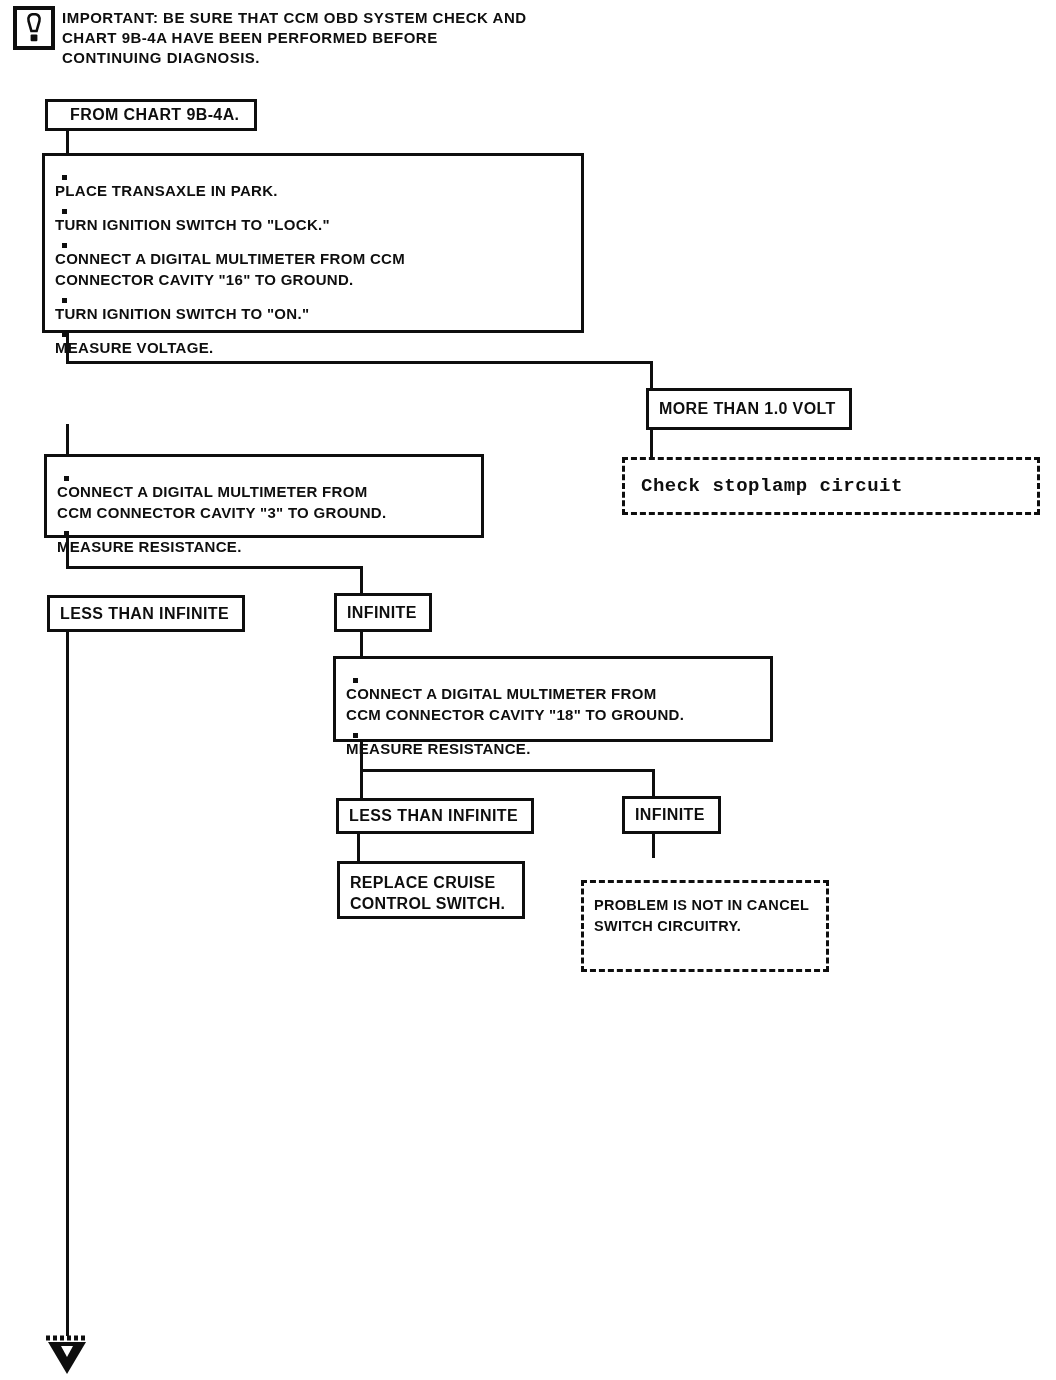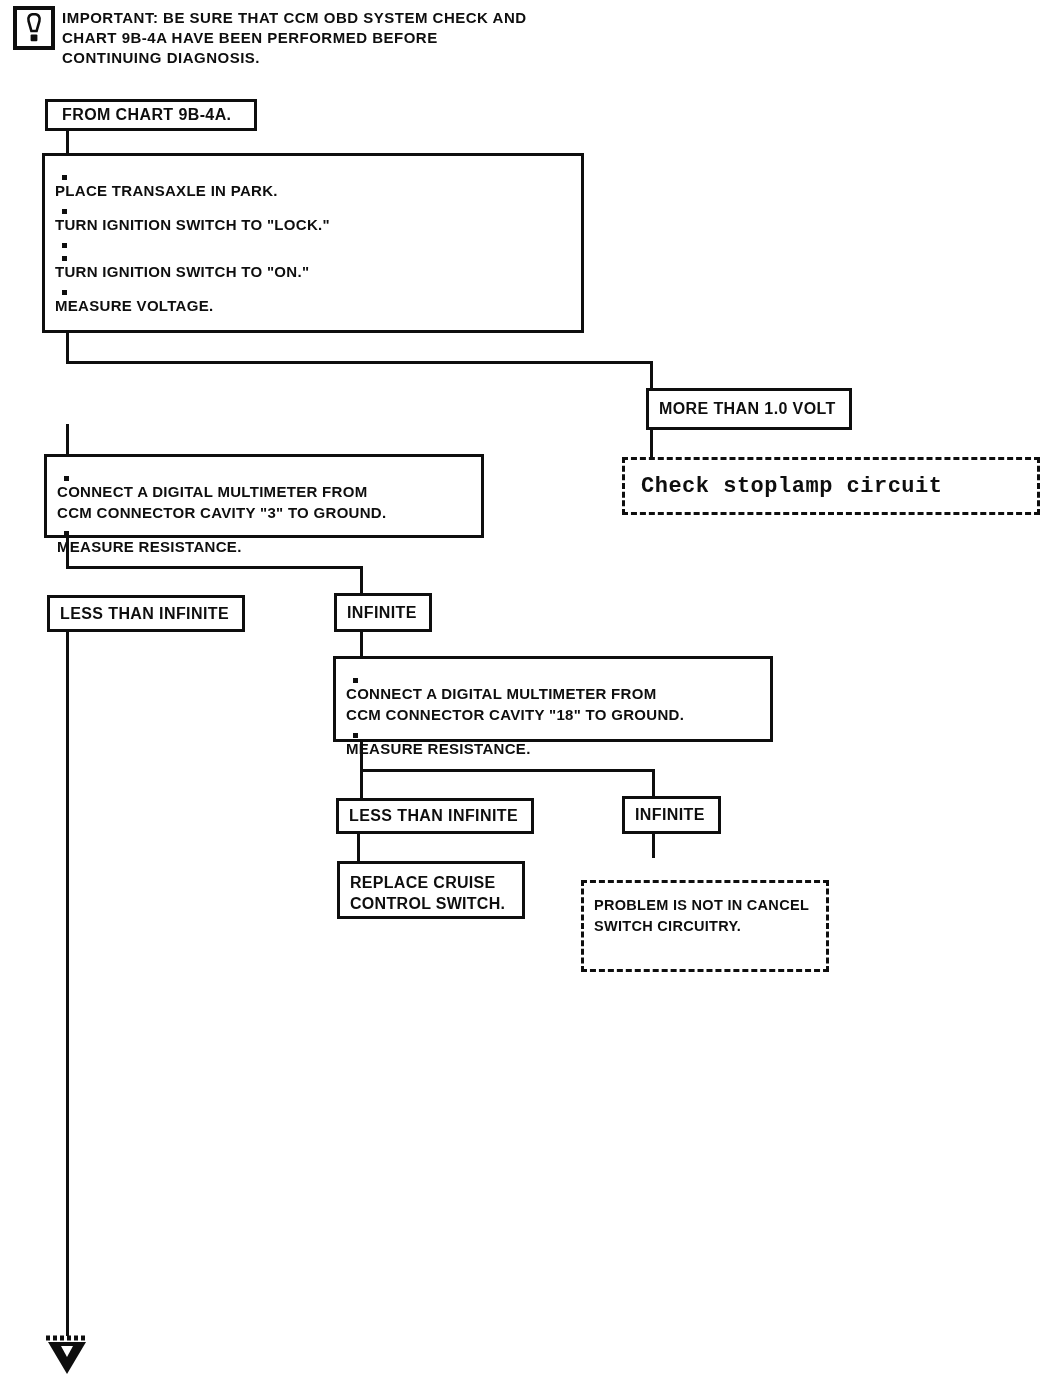--- a/index.html
+++ b/index.html
@@ -60,29 +60,29 @@
     left: 62px; top: 8px;
     width: 560px;
     font-weight: bold;
     font-size: 15px;
     line-height: 20px;
     letter-spacing: 0.5px;
     white-space: pre-line;
   }
   .start-box {
     left: 45px; top: 99px; width: 212px; height: 32px;
-    padding-left: 14px;
+    padding-left: 22px;
   }
   .mono-box {
     display: flex;
     align-items: center;
     padding: 0 16px;
     font-family: "Liberation Mono", monospace;
     font-weight: bold;
-    font-size: 22px;
+    font-size: 19px;
     letter-spacing: 0.5px;
     white-space: nowrap;
   }
   .terminal-text {
     position: absolute;
     box-sizing: border-box;
     font-weight: bold;
     white-space: pre-line;
   }
   .replace-box {
@@ -130,20 +130,22 @@
     <div class="step-item">
         <span class="bullet"></span>
         <span class="step-text">PLACE TRANSAXLE IN PARK.</span>
       </div>
     <div class="step-item">
         <span class="bullet"></span>
         <span class="step-text">TURN IGNITION SWITCH TO "LOCK."</span>
       </div>
     <div class="step-item">
         <span class="bullet"></span>
+        <span class="step-text">CONNECT A DIGITAL MULTIMETER FROM CCM
+CONNECTOR CAVITY "16" TO GROUND.</span>
       </div>
     <div class="step-item">
         <span class="bullet"></span>
         <span class="step-text">TURN IGNITION SWITCH TO "ON."</span>
       </div>
     <div class="step-item">
         <span class="bullet"></span>
         <span class="step-text">MEASURE VOLTAGE.</span>
       </div>
   </div>

